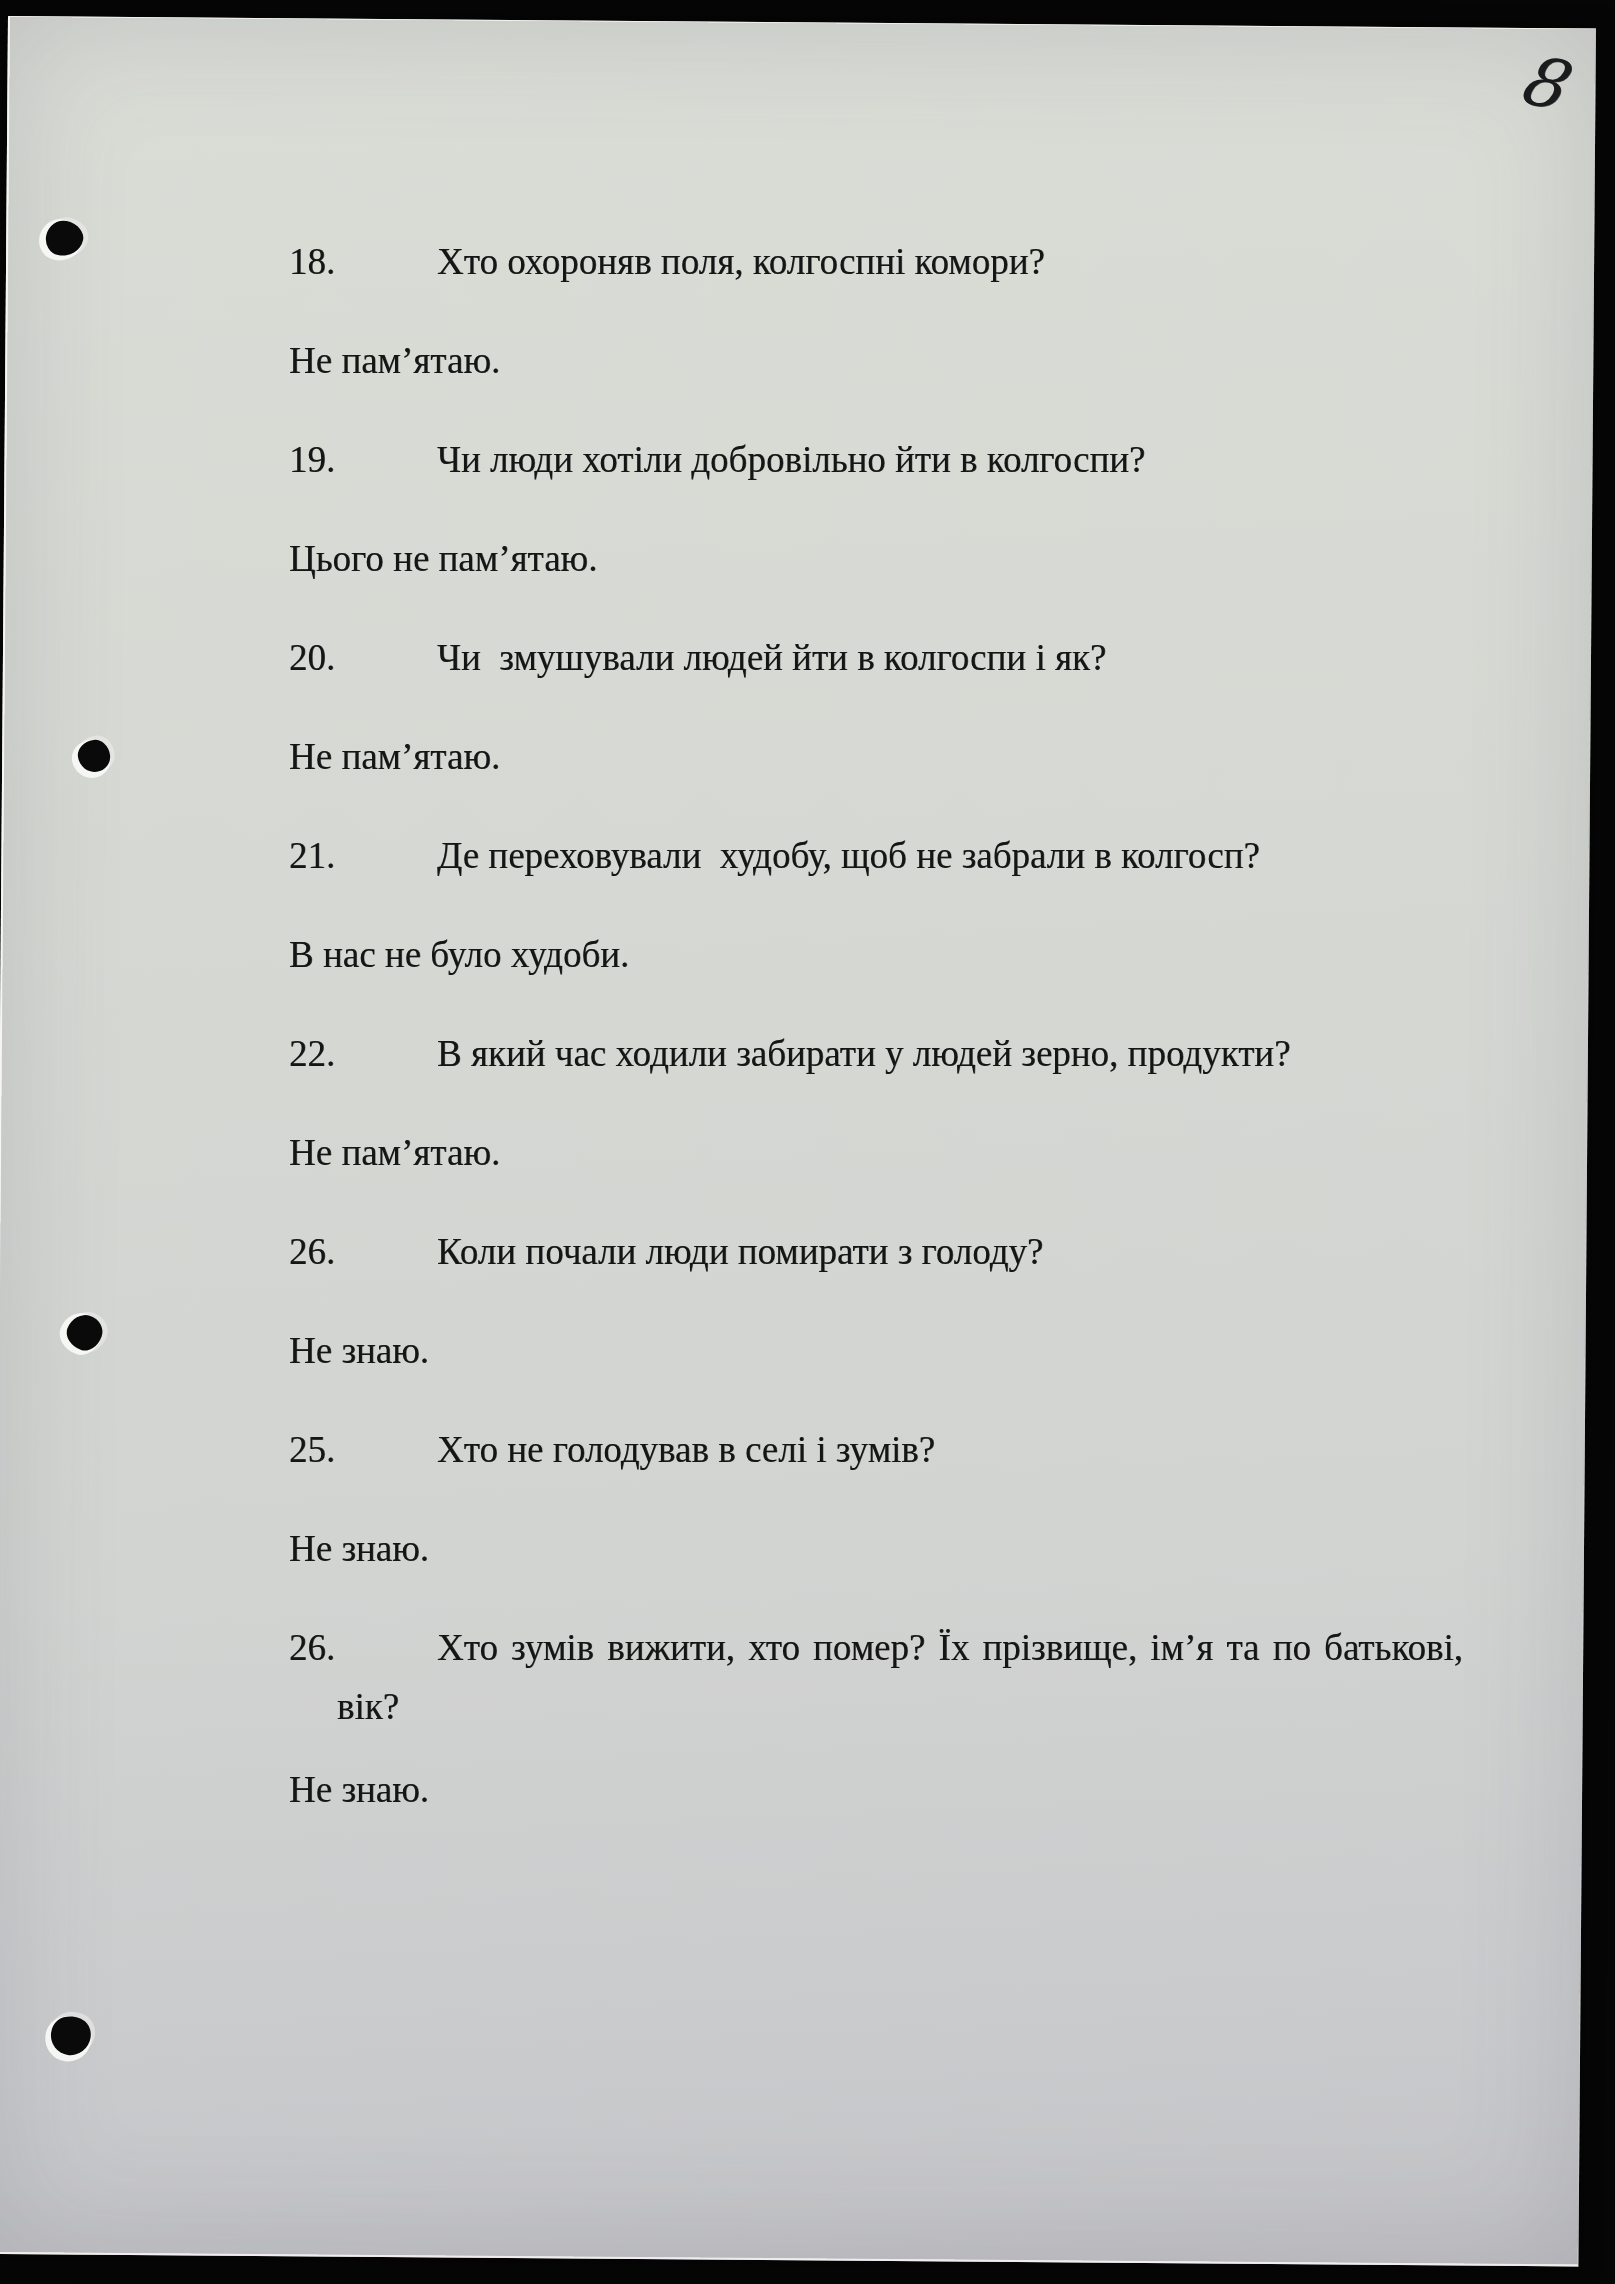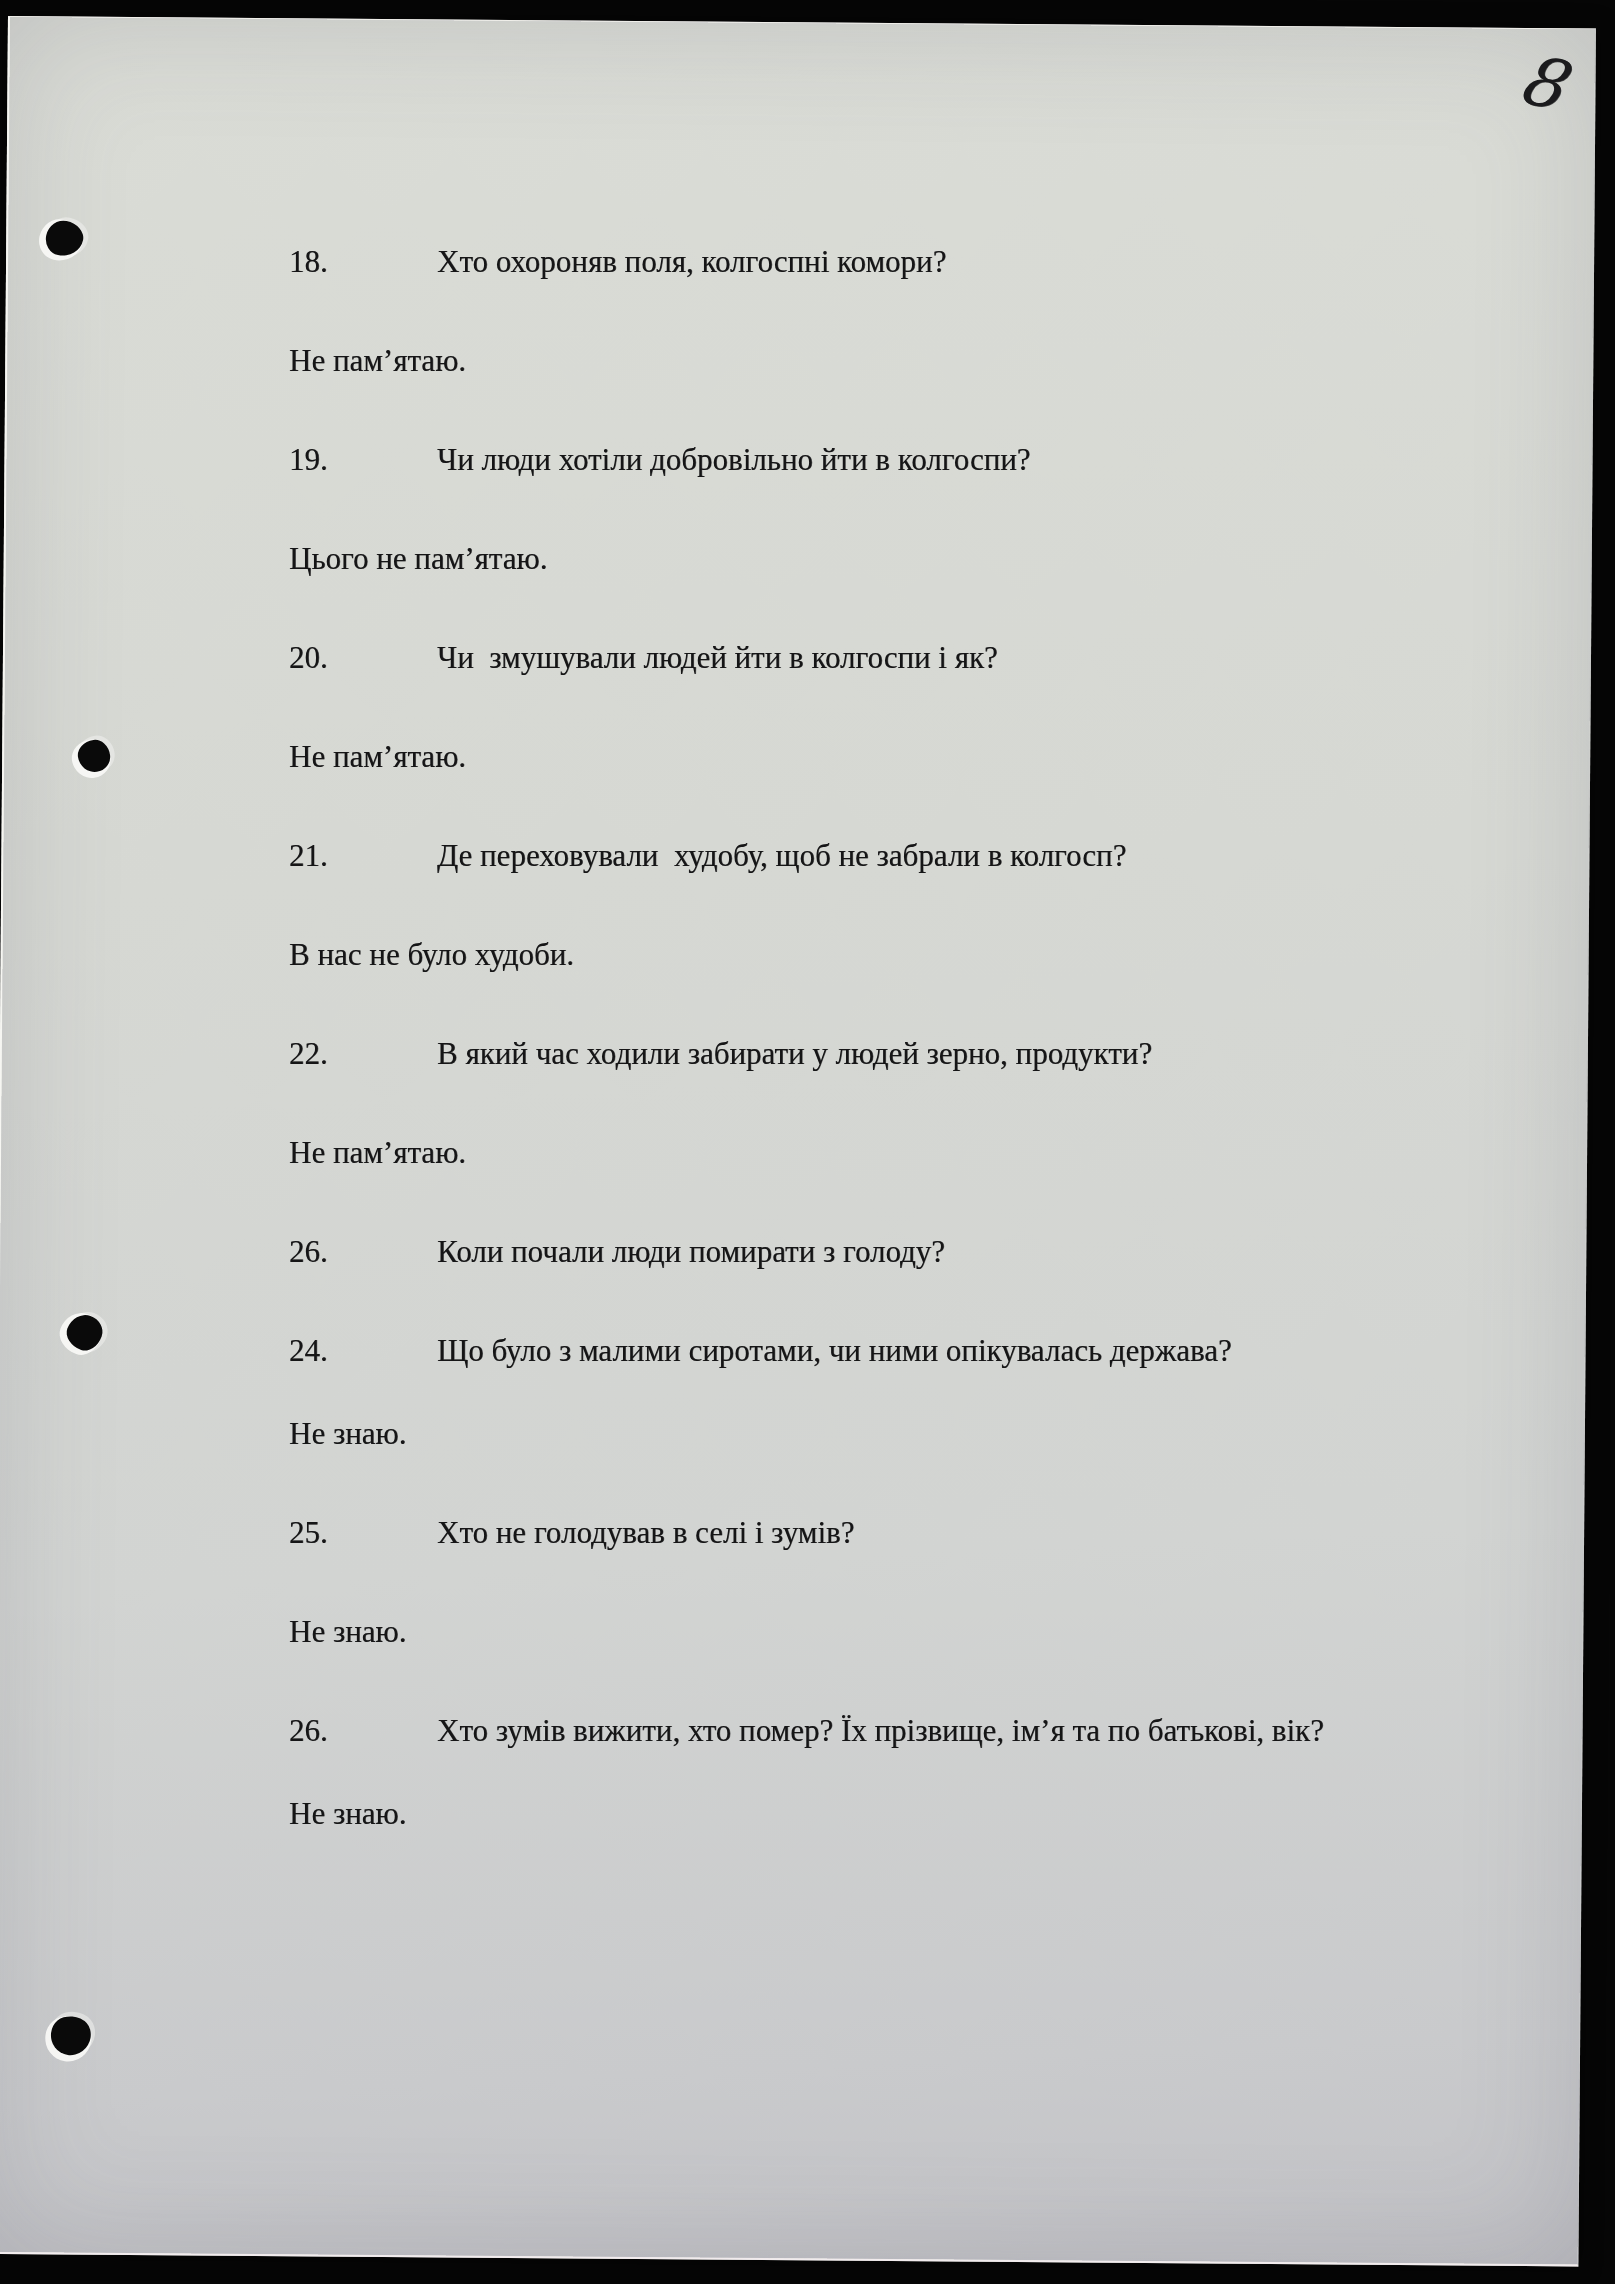--- a/index.html
+++ b/index.html
@@ -76,21 +76,21 @@
     text-shadow: 0.6px 0.4px 0.4px rgba(20,20,22,0.7);
   }
   
   .content {
     position: absolute;
     left: 289px;
     top: 0;
     width: 1174px;
     padding-top: 232px;
     color: #151516;
-    font-size: 31px;
+    font-size: 37px;
     line-height: 59px;
     text-shadow: 0.5px 0 0.3px rgba(25,25,28,0.55);
   }
   .qa { margin: 0; }
   .question {
     position: relative;
     margin: 0 0 40px 0;
     padding-left: 48px;
     text-indent: 100px;
   }
@@ -160,23 +160,20 @@
     <p class="answer">Не пам’ятаю.</p>
   </div>
 
   <div class="qa">
     <p class="question">
       <span class="q-num">26.</span><span class="q-text">Коли почали люди помирати з голоду?</span>
     </p>
   </div>
 
   <div class="qa">
-    <p class="question justify">
-      <span class="q-num">24.</span><span class="q-text">Що було з малими сиротами, чи ними опікувалась держава?</span>
-    </p>
     <p class="answer">Не знаю.</p>
   </div>
 
   <div class="qa">
     <p class="question">
       <span class="q-num">25.</span><span class="q-text">Хто не голодував в селі і зумів?</span>
     </p>
     <p class="answer">Не знаю.</p>
   </div>
 

